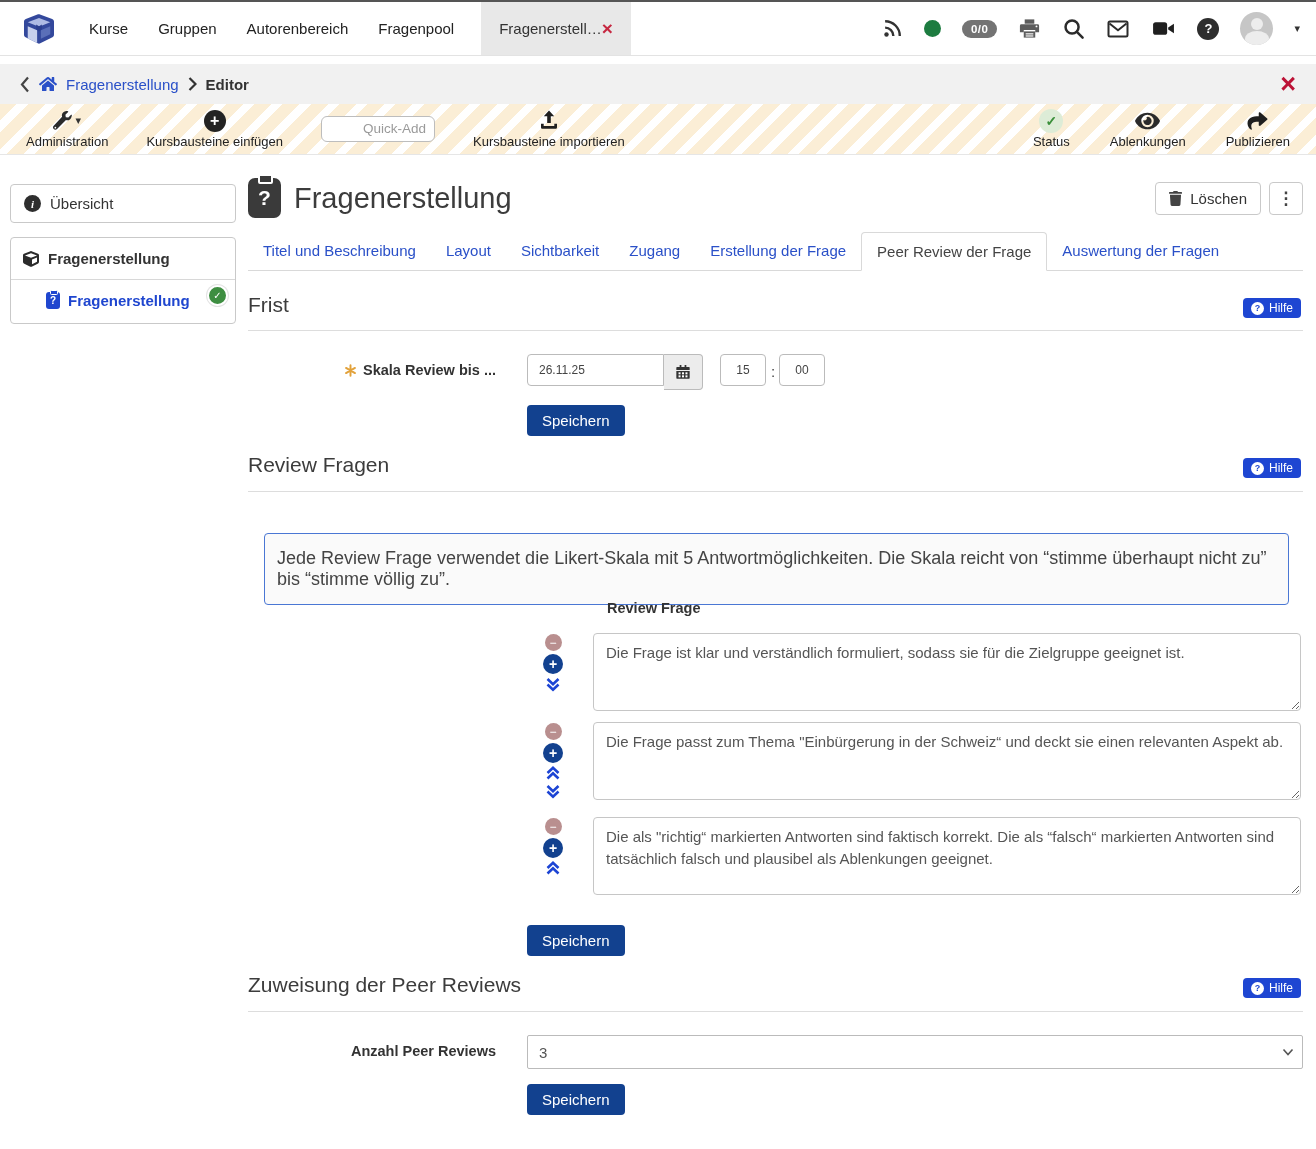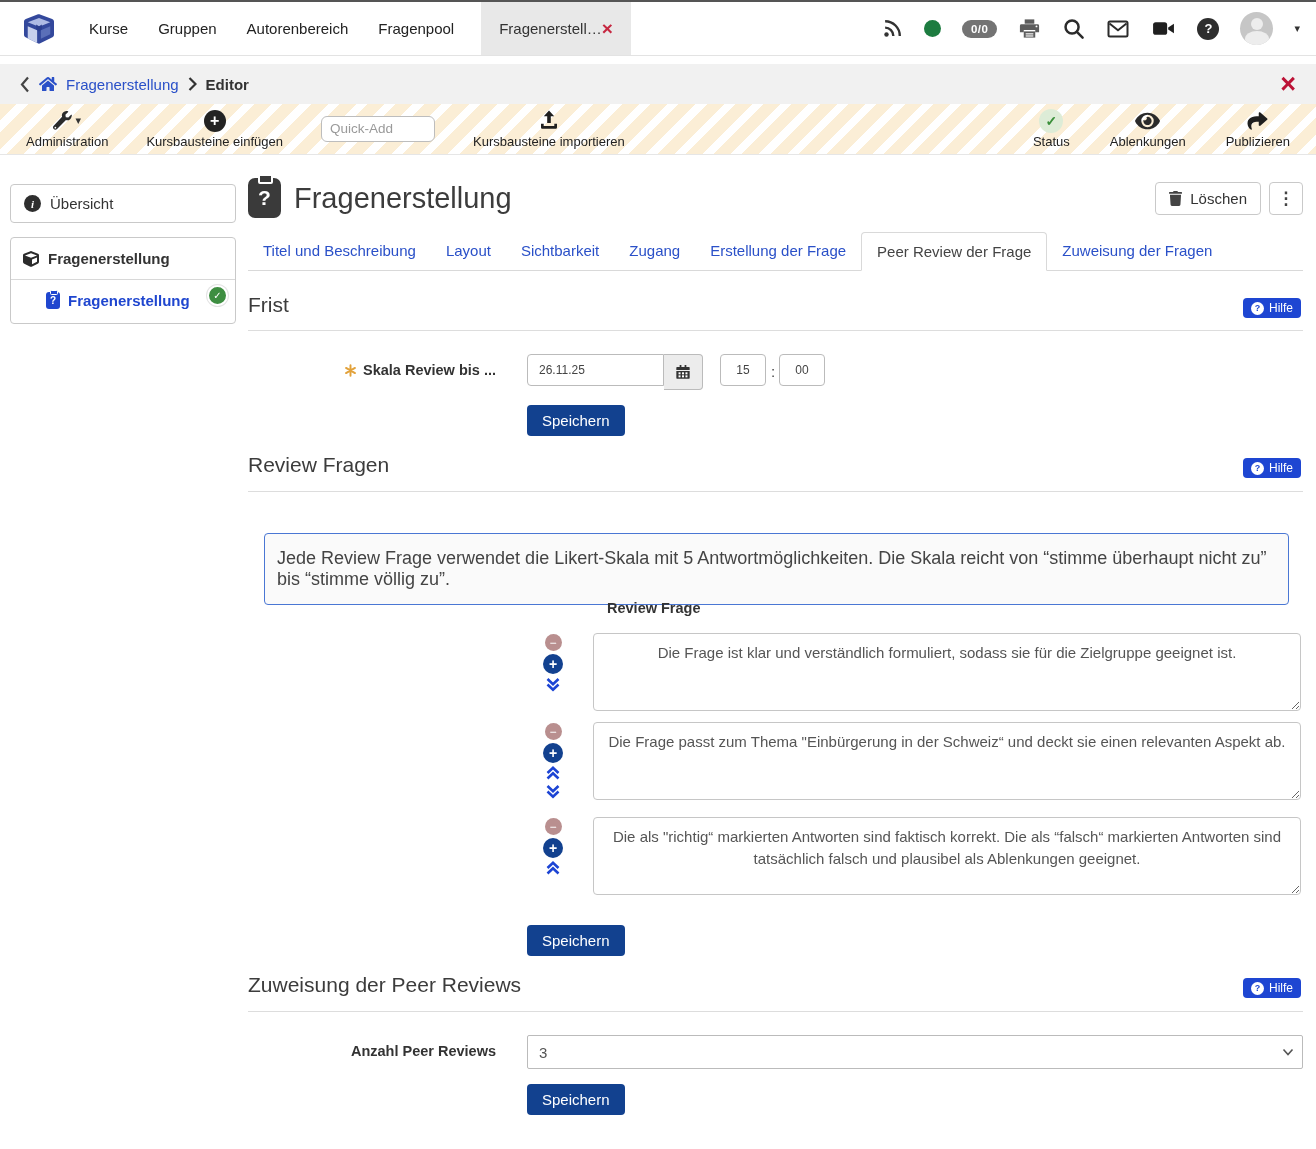--- a/index.html
+++ b/index.html
@@ -39,21 +39,21 @@
            background:repeating-linear-gradient(135deg,#fbeed6 0 12px,#ffffff 12px 20px);
            border-bottom:1px solid #e6e6e6;display:flex;align-items:center;}
   .tool-group-left{display:flex;align-items:flex-end;gap:38px;padding-left:26px;}
   .tool-group-right{margin-left:auto;display:flex;align-items:flex-end;gap:40px;padding-right:26px;}
   .tool-item{display:flex;flex-direction:column;align-items:center;gap:2px;cursor:pointer;}
   .tool-icon{height:24px;display:flex;align-items:center;justify-content:center;gap:3px;}
   .tool-label{font-size:13px;color:#222;line-height:1.1;}
   .plus-circle{width:22px;height:22px;border-radius:50%;background:#232323;color:#fff;font-size:16px;
                font-weight:bold;display:flex;align-items:center;justify-content:center;line-height:1;}
   .quick-add{align-self:center;width:96px;height:24px;border:1px solid #bdbdbd;border-radius:6px;
-             font-size:13.5px;padding:0 8px;color:#333;background:#fff;font-family:"Liberation Sans",sans-serif;}
+             font-size:13.5px;padding:0 8px;color:#333;background:#fff;font-family:"Liberation Sans",sans-serif;text-align:right;}
   .quick-add::placeholder{color:#9a9a9a;}
   .status-check{width:24px;height:24px;border-radius:50%;background:#ddecd7;color:#3a8f3a;font-size:14px;
                 font-weight:bold;display:flex;align-items:center;justify-content:center;}
 
   
   .sidebar{position:absolute;left:10px;top:184px;width:226px;}
   .side-card{border:1px solid #c9c9c9;border-radius:4px;background:#fff;box-sizing:border-box;}
   .overview-row{display:flex;align-items:center;gap:9px;padding:10px 13px;cursor:pointer;}
   .info-circle{width:17px;height:17px;border-radius:50%;background:#2e2e2e;color:#fff;
                font-family:"Liberation Serif",serif;font-style:italic;font-weight:bold;font-size:11px;
@@ -118,21 +118,21 @@
   .icon-stack{position:absolute;left:293px;top:1px;width:24px;display:flex;flex-direction:column;align-items:center;gap:3px;}
   .minus-btn{width:17px;height:17px;border-radius:50%;background:#b98f8f;color:#fff;border:none;cursor:pointer;
              display:flex;align-items:center;justify-content:center;font-size:12px;line-height:1;padding:0;}
   .minus-btn::before{content:"−";}
   .plus-btn{width:20px;height:20px;border-radius:50%;background:#12418f;color:#fff;border:none;cursor:pointer;
             display:flex;align-items:center;justify-content:center;font-size:14px;font-weight:bold;line-height:1;padding:0;}
   .plus-btn::before{content:"+";}
   .angle-btn{background:none;border:none;padding:0;cursor:pointer;height:15px;}
   .q-textarea{position:absolute;left:345px;top:0;width:708px;height:78px;box-sizing:border-box;border:1px solid #c6c6c6;
               border-radius:4px;font-size:15px;color:#555;padding:8px 12px;line-height:1.45;resize:vertical;
-              font-family:"Liberation Sans",sans-serif;text-align:center;}
+              font-family:"Liberation Sans",sans-serif;}
   .select-wrap{position:absolute;left:279px;width:776px;height:34px;}
   .count-select{width:100%;height:100%;box-sizing:border-box;border:1px solid #bbb;border-radius:2px;background:#fff;
                 font-size:15px;color:#555;padding:0 11px;appearance:none;-webkit-appearance:none;
                 font-family:"Liberation Sans",sans-serif;cursor:pointer;}
   .select-caret{position:absolute;right:9px;top:11px;pointer-events:none;}
 </style>
 </head>
 <body>
 
 <div class="page">
@@ -296,21 +296,21 @@
       </div>
     </div>
 
     <nav class="tabs">
       <span class="tab">Titel und Beschreibung</span>
       <span class="tab">Layout</span>
       <span class="tab">Sichtbarkeit</span>
       <span class="tab">Zugang</span>
       <span class="tab">Erstellung der Frage</span>
       <span class="tab active">Peer Review der Frage</span>
-      <span class="tab">Zuweisung der Fragen</span>
+      <span class="tab">Auswertung der Fragen</span>
     </nav>
 
     <div class="section-head" style="top:121px;height:38px;">
       <h2 class="section-title">Frist</h2>
       <span class="help-badge">
         <span class="help-q">?</span>
         <span>Hilfe</span>
       </span>
     </div>
 

